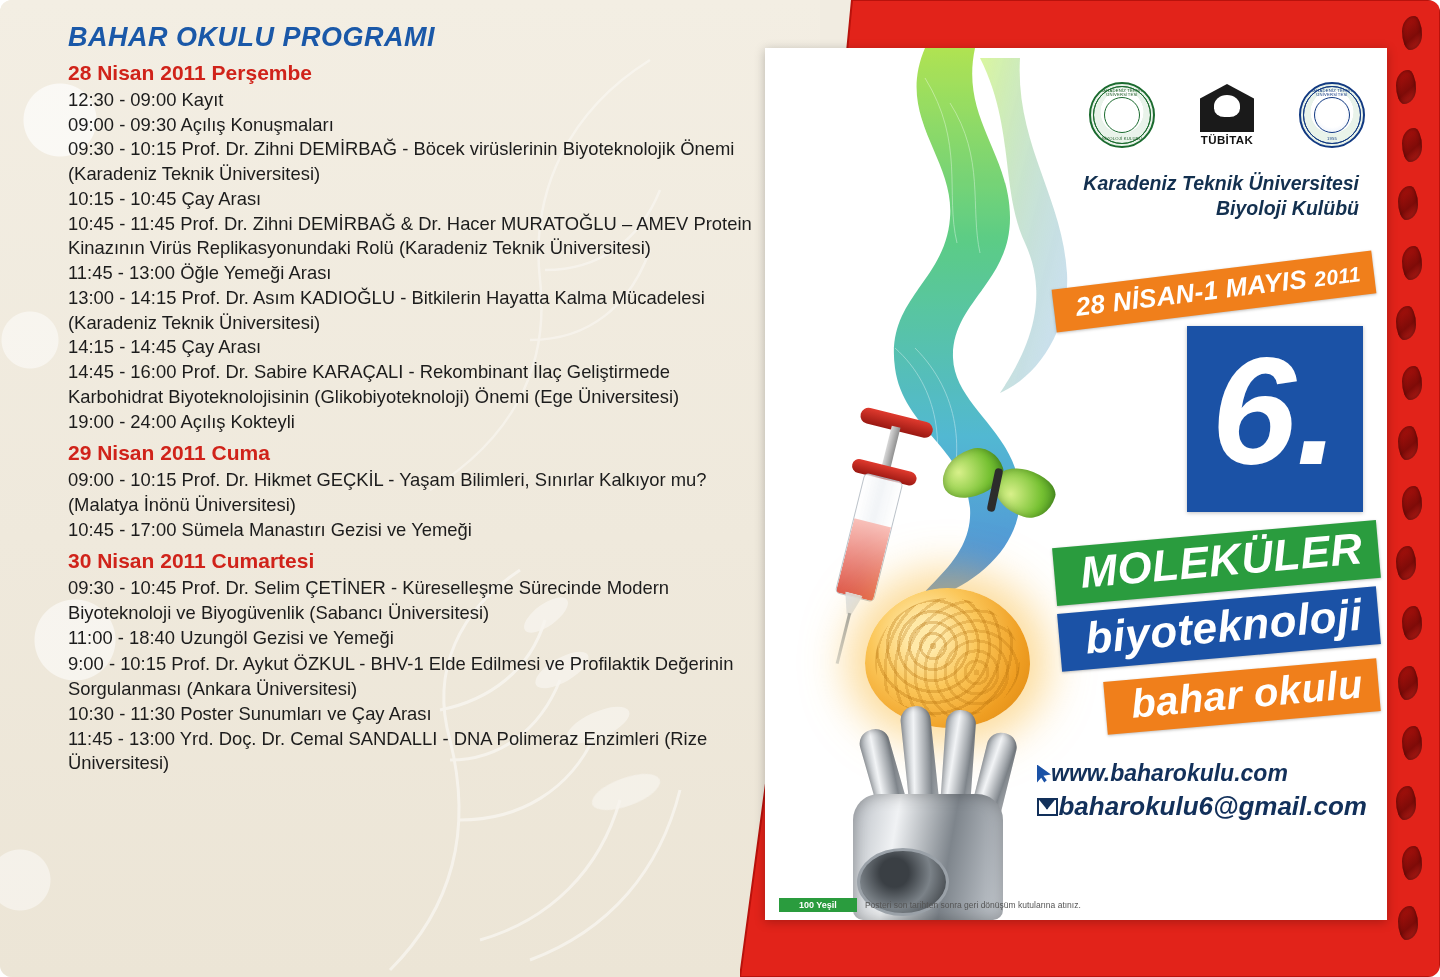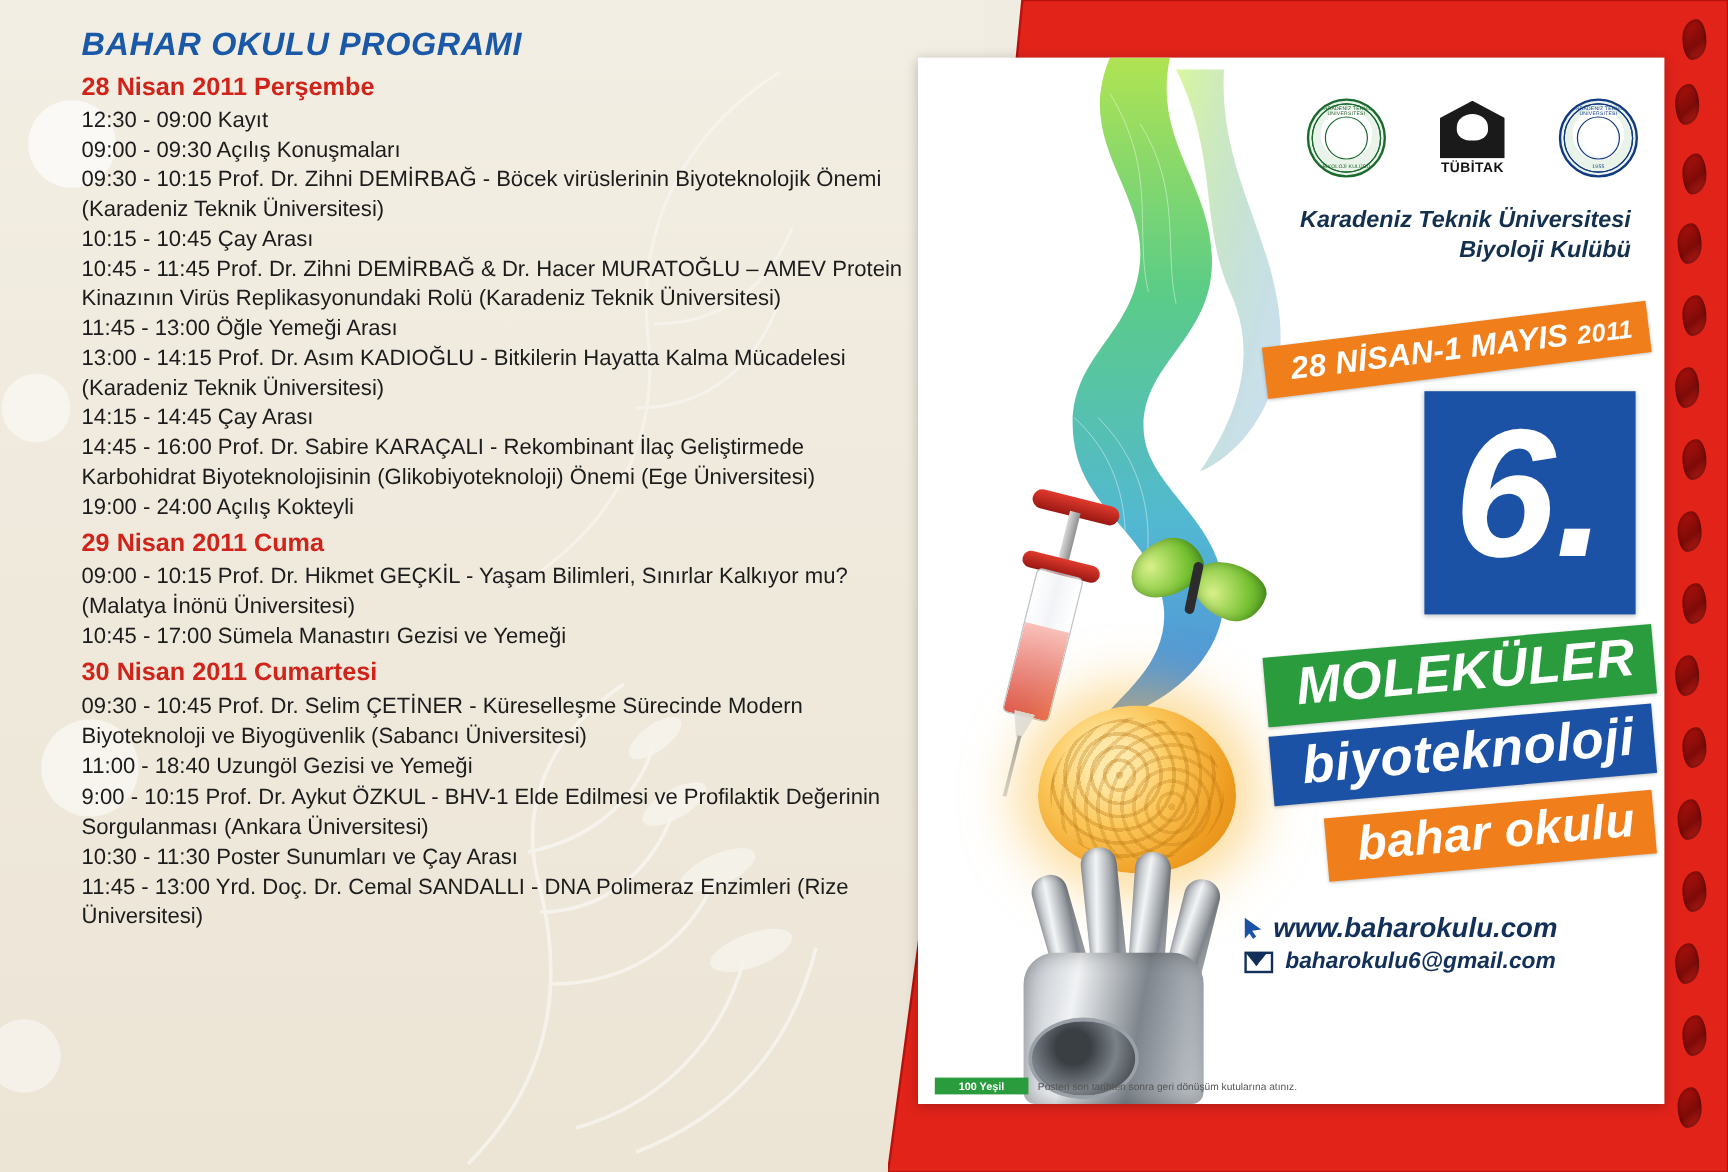--- a/index.html
+++ b/index.html
@@ -12,20 +12,21 @@
     height: 977px;
     overflow: hidden;
     font-family: "Liberation Sans", sans-serif;
   }
   #poster {
     position: relative;
     width: 1440px;
     height: 977px;
     background: #f1ece1;
     overflow: hidden;
+    border-radius: 12px;
   }
   
   .leaf-bg {
     position: absolute;
     left: 0; top: 0;
     width: 820px; height: 977px;
     background:
       radial-gradient(circle at 60px 120px, rgba(255,255,255,0.65) 0 36px, rgba(0,0,0,0) 37px),
       radial-gradient(circle at 30px 340px, rgba(255,255,255,0.5) 0 28px, rgba(0,0,0,0) 29px),
       radial-gradient(circle at 75px 640px, rgba(255,255,255,0.55) 0 40px, rgba(0,0,0,0) 41px),
@@ -275,28 +276,27 @@
   .contact {
     position: absolute;
     right: 20px;
     top: 712px;
     text-align: left;
     width: 330px;
   }
   .contact .line {
     display: flex;
     align-items: center;
-    gap: 10px;
     color: #12305a;
     font-weight: bold;
     font-size: 23px;
     font-style: italic;
     margin-bottom: 4px;
   }
-  .contact .line.mail { font-size: 19px; }
+  .contact .line.mail { font-size: 26px; }
   .cursor-icon {
     width: 14px; height: 18px;
     background: #1b52a6;
     clip-path: polygon(0 0, 0 100%, 30% 74%, 52% 100%, 70% 88%, 46% 62%, 100% 56%);
   }
   .mail-icon {
     width: 20px; height: 14px;
     border: 2px solid #12305a;
     position: relative;
   }

